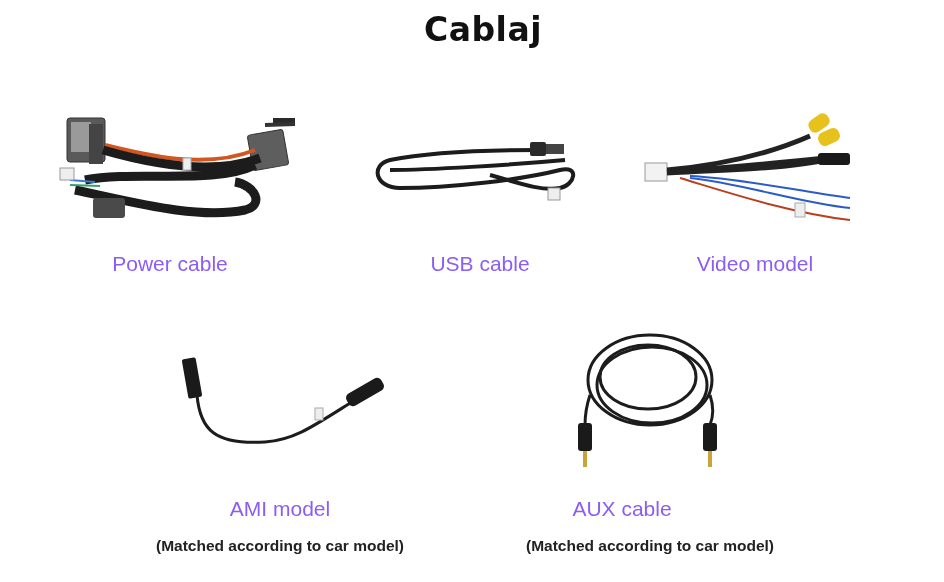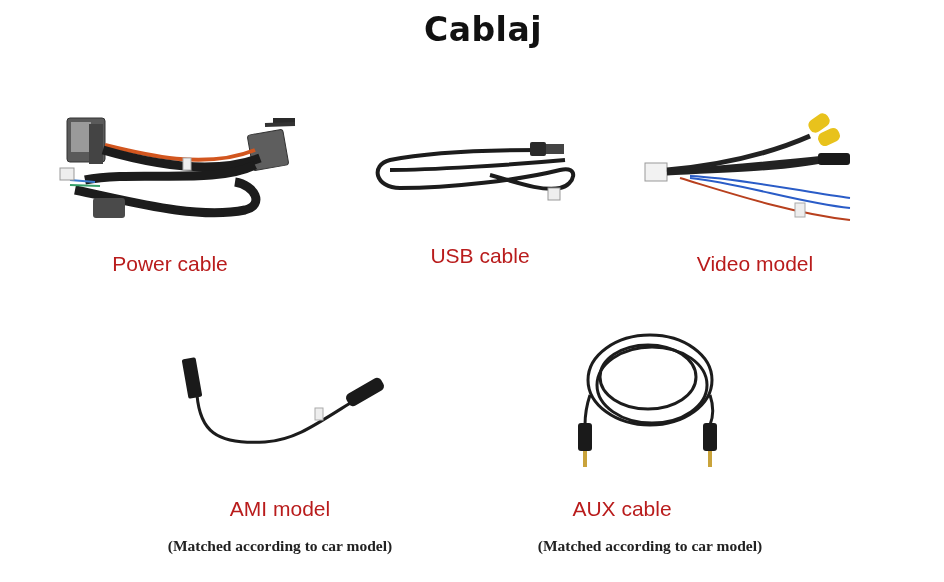--- a/index.html
+++ b/index.html
@@ -9,26 +9,26 @@
     }
     .title {
       position: absolute; left: 0; top: 10px; width: 944px; text-align: center;
       font-family: "DejaVu Sans", sans-serif; font-weight: bold; font-size: 33px; color: #111111;
       letter-spacing: 0.5px;
       padding-left: 11px;
     }
     .item { position: absolute; }
     .pic { position: absolute; }
     .label {
-      position: absolute; text-align: center; font-size: 21px; color: #b91c1c;
+      position: absolute; text-align: center; font-size: 21px; color: #8b5cf6;
       font-family: "Liberation Sans", sans-serif; white-space: nowrap;
     }
     .note {
       position: absolute; text-align: center; font-size: 15.5px; color: #222;
-      font-weight: bold; font-family: Liberation Serif, serif; white-space: nowrap;
+      font-weight: bold; font-family: Liberation Sans, sans-serif; white-space: nowrap;
     }
   </style>
 </head>
 <body>
 
 <div class="title">Cablaj</div>
 
 <div class="item">
   <svg class="pic" style="left:55px;top:110px" width="250" height="120" viewBox="0 0 250 120">
     <rect x="12" y="8" width="38" height="44" rx="3" fill="#5a5a5a" stroke="#333"></rect>
@@ -51,21 +51,21 @@
 </div>
 
 <div class="item">
   <svg class="pic" style="left:370px;top:130px" width="220" height="80" viewBox="0 0 220 80">
     <path d="M170 20 C120 20, 60 22, 20 30 C0 35, 5 58, 30 58 C80 58, 150 50, 190 40 C210 35, 205 55, 190 58 C170 62, 140 50, 120 45" stroke="#1c1c1c" stroke-width="4" fill="none"></path>
     <path d="M20 40 C60 40, 140 35, 195 30" stroke="#1c1c1c" stroke-width="4" fill="none"></path>
     <rect x="160" y="12" width="16" height="14" rx="2" fill="#2a2a2a"></rect>
     <rect x="176" y="14" width="18" height="10" fill="#444"></rect>
     <rect x="178" y="58" width="12" height="12" fill="#eee" stroke="#999"></rect>
   </svg>
-  <div class="label" style="left:370px;top:244px;width:220px">USB cable</div>
+  <div class="label" style="left:370px;top:252px;width:220px">USB cable</div>
 </div>
 
 <div class="item">
   <svg class="pic" style="left:640px;top:108px" width="225" height="115" viewBox="0 0 225 115">
     <rect x="5" y="55" width="22" height="18" fill="#f2f2f2" stroke="#999"></rect>
     <path d="M27 62 C70 58, 120 50, 170 28" stroke="#222" stroke-width="5" fill="none"></path>
     <path d="M27 64 C80 60, 140 55, 185 50" stroke="#222" stroke-width="5" fill="none"></path>
     <path d="M27 65 C90 62, 150 60, 185 52" stroke="#222" stroke-width="5" fill="none"></path>
     <path d="M50 68 C100 70, 170 85, 210 90" stroke="#2a5cc7" stroke-width="2" fill="none"></path>
     <path d="M50 70 C100 75, 160 95, 210 100" stroke="#2a5cc7" stroke-width="2" fill="none"></path>

